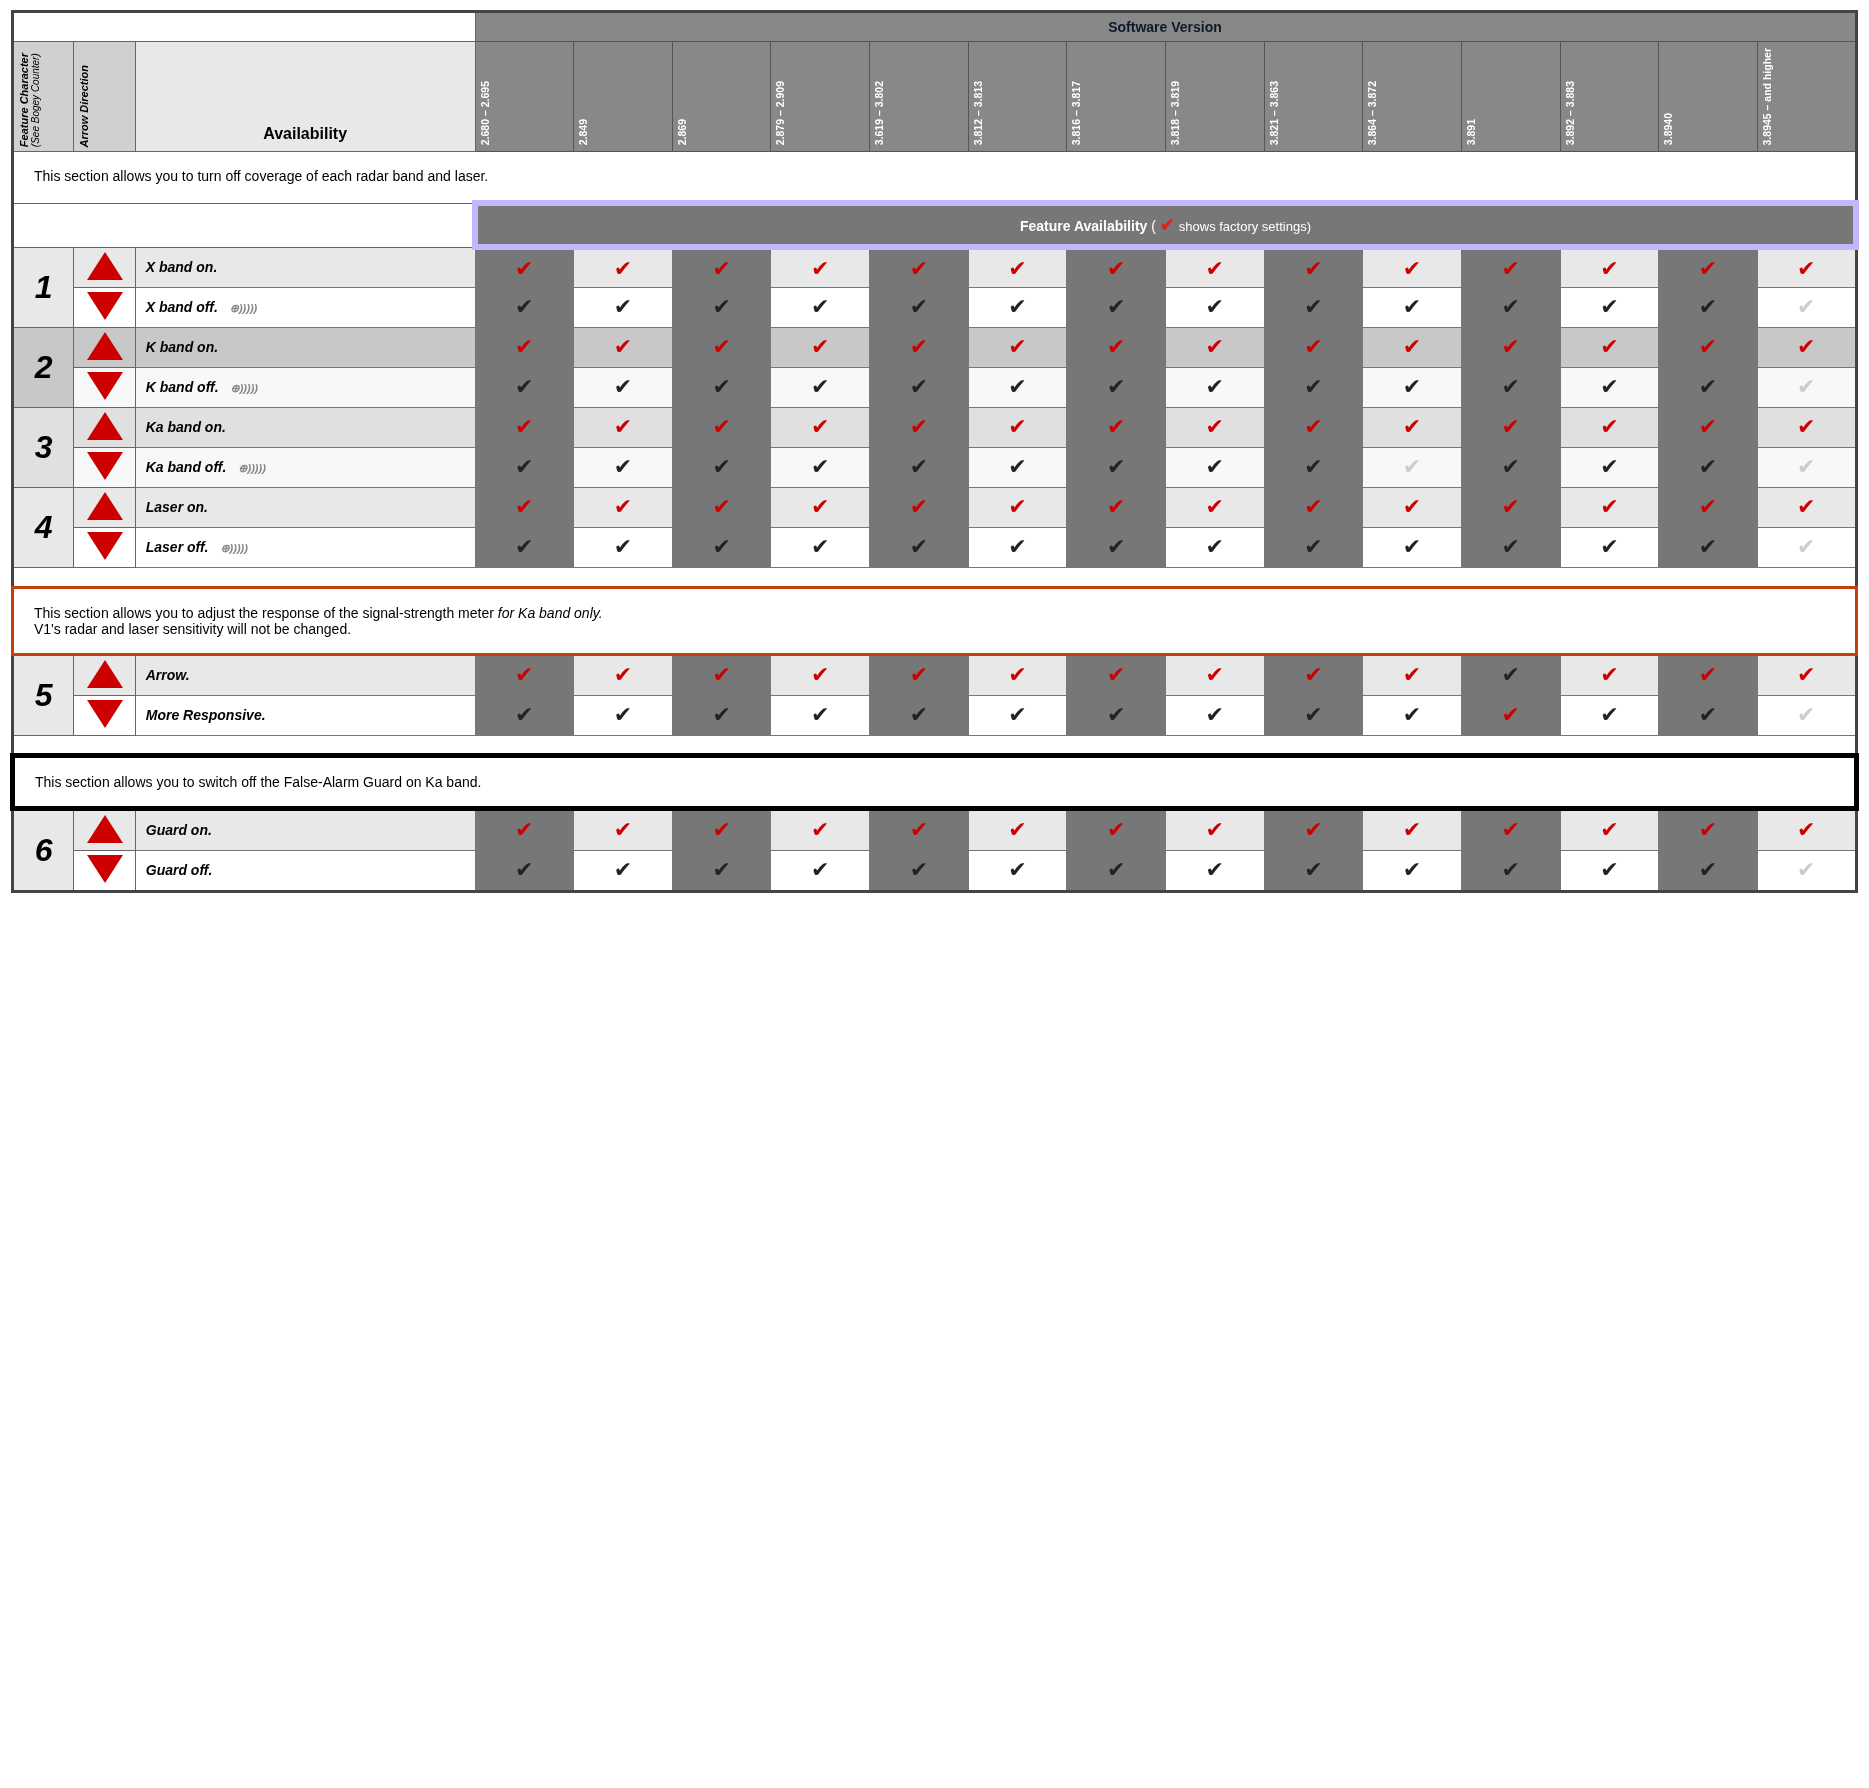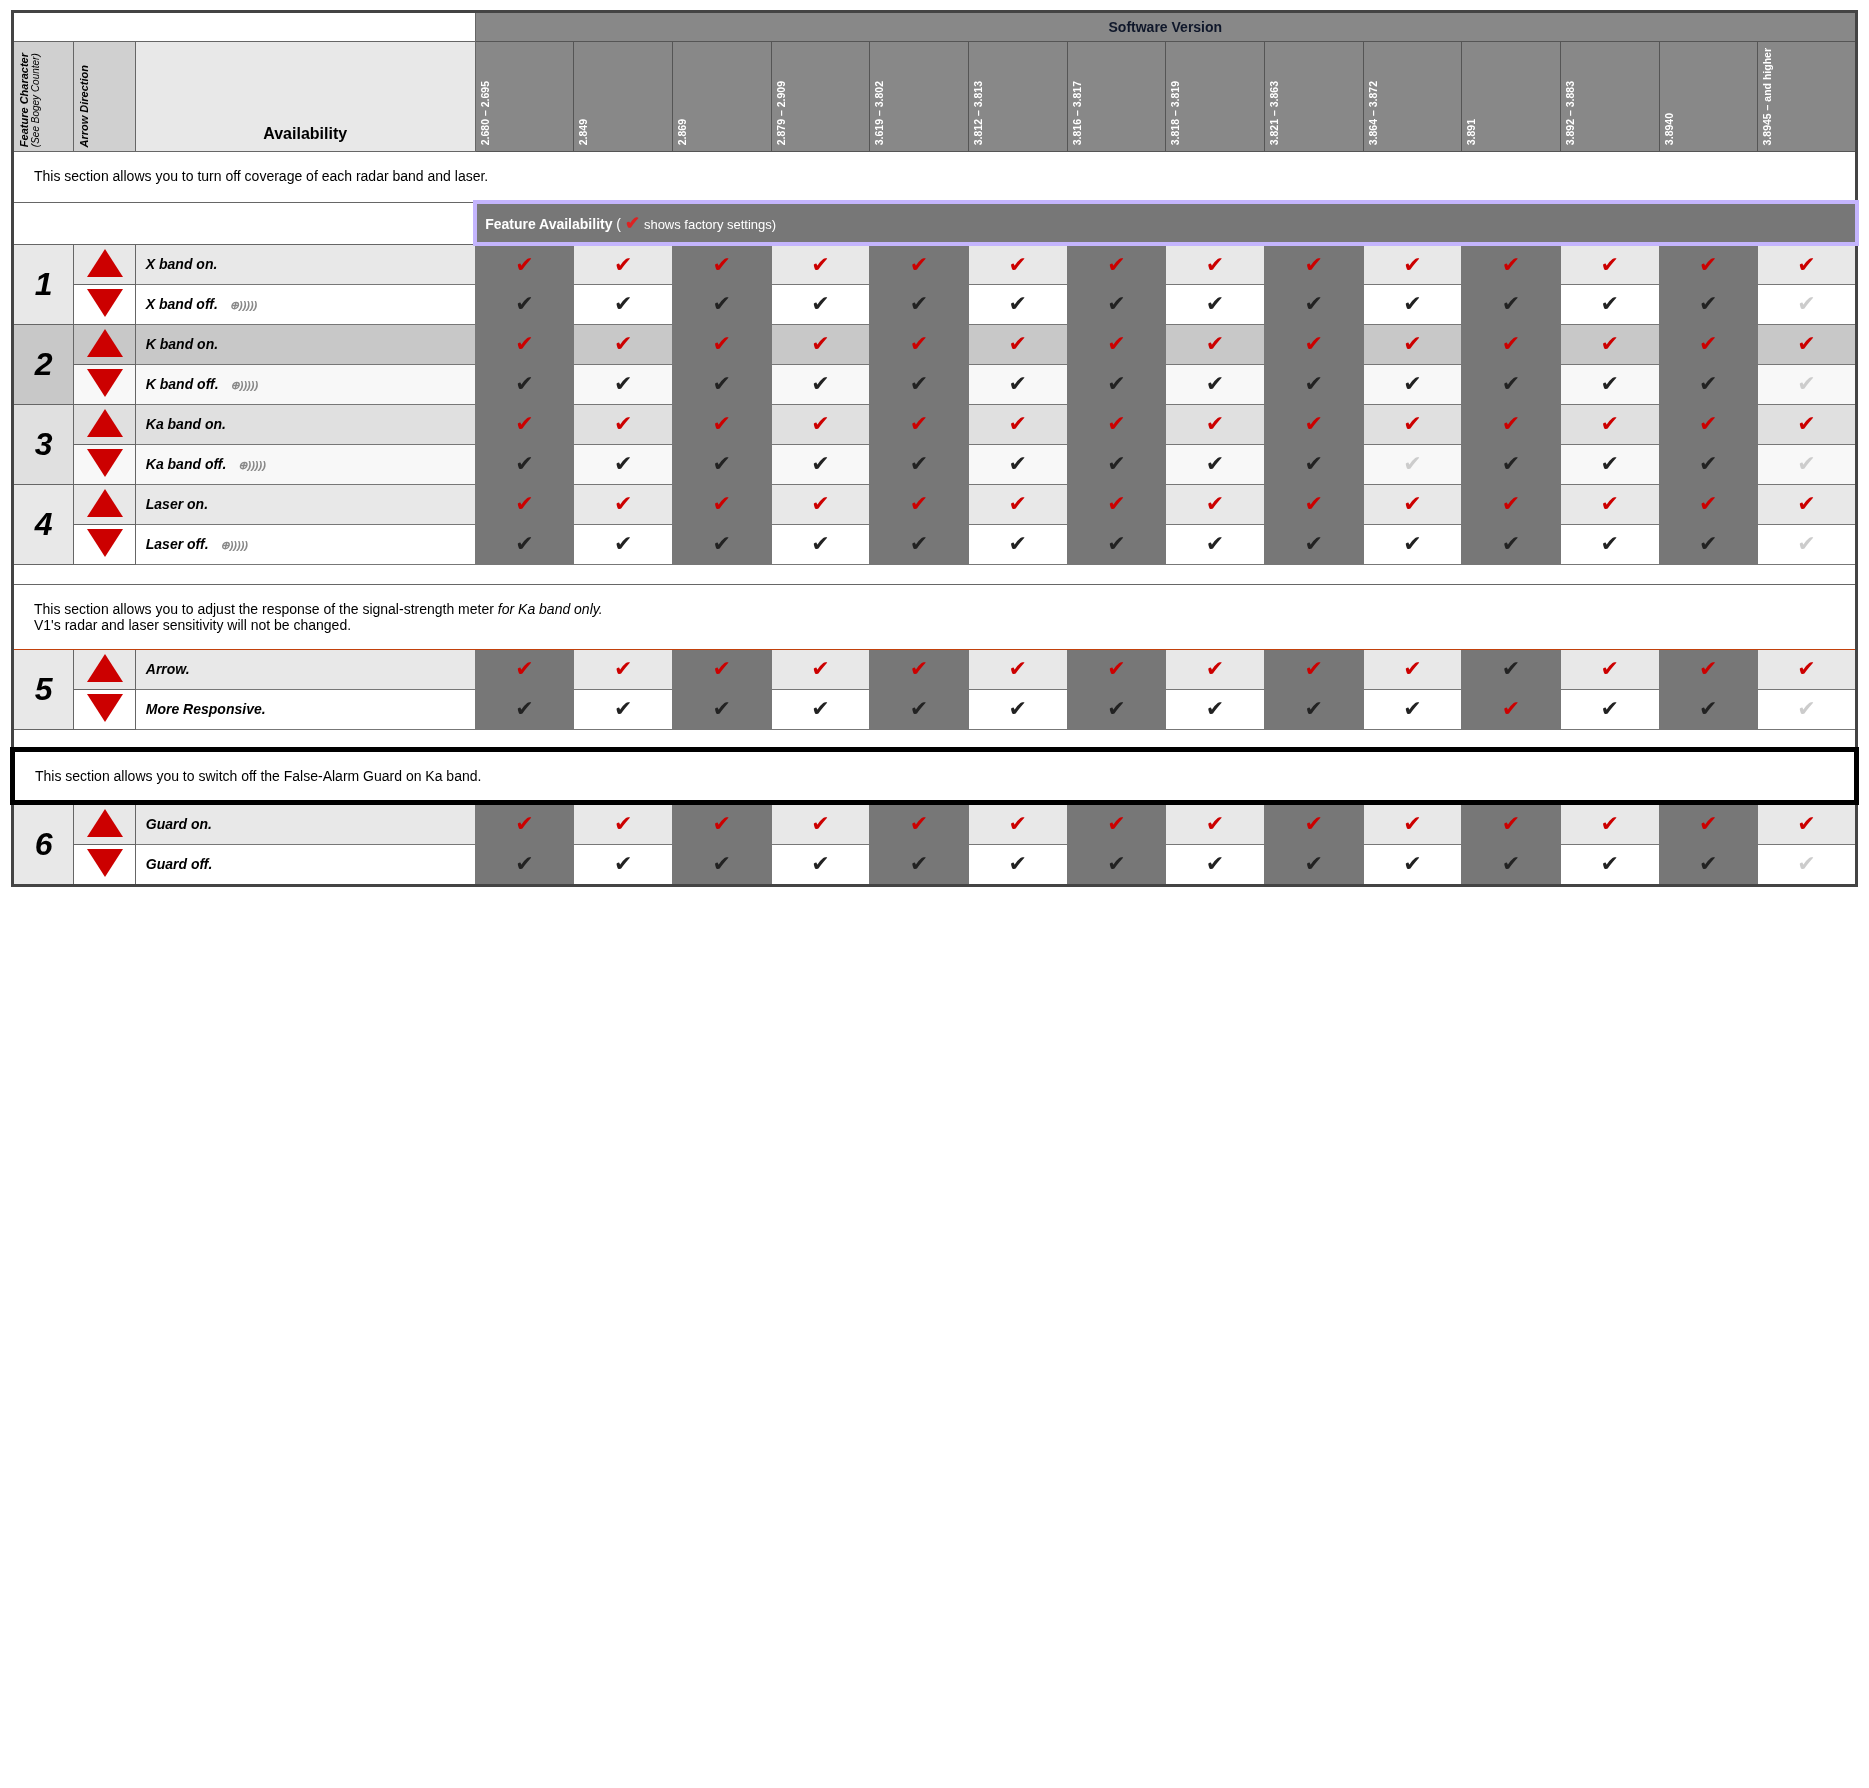--- a/index.html
+++ b/index.html
@@ -186,21 +186,21 @@
     <tbody>
 
       <tr>
         <td colspan="17" style="padding:16px 20px; background:#fff; font-size:14px; border:1px solid #666;">
           <span>This section allows you to turn off coverage of each radar band and laser.</span>
         </td>
       </tr>
 
       <tr>
         <td colspan="3" style="background:#fff; border:1px solid #666;"></td>
-        <td colspan="14" style="background:#777; color:#fff; font-weight:bold; font-size:14px; padding:8px; border:4px solid #c4b5fd;">
+        <td colspan="14" style="background:#777; color:#fff; text-align:center; font-weight:bold; font-size:14px; padding:8px; border:6px solid #c4b5fd;">
           <span>Feature Availability</span>
           <span style="font-weight:normal;"> (</span>
           <span style="color:#dd2222; font-size:18px;">✔</span>
           <span style="font-weight:normal; font-size:13px;"> shows factory settings)</span>
         </td>
       </tr>
 
       <tr style="background:#e8e8e8;">
         <td rowspan="2" class="num-rowspan" style="font-size:32px; font-style:italic; text-align:center; background:#e8e8e8; border:1px solid #666;">1</td>
         <td style="text-align:center; vertical-align:middle; padding:4px; border:1px solid #666; background:#e8e8e8;">
@@ -391,21 +391,21 @@
         <td class="check-cell" style="background:#fff;"><span class="check-mark-black"></span></td>
         <td class="check-cell" style="background:#777;"><span class="check-mark-black"></span></td>
         <td class="check-cell" style="background:#fff;"><span class="check-mark-white"></span></td>
       </tr>
 
       <tr>
         <td colspan="17" style="height:20px; background:#fff; border:1px solid #666;"></td>
       </tr>
 
       <tr>
-        <td colspan="17" style="padding:16px 20px; background:#fff; font-size:14px; border:1px solid #c2410c;">
+        <td colspan="17" style="padding:16px 20px; background:#fff; font-size:14px; border:3px solid #c2410c;">
           <span>This section allows you to adjust the response of the signal-strength meter</span>
           <em><span>for Ka band only.</span></em>
           <br>
           <span>V1's radar and laser sensitivity will not be changed.</span>
         </td>
       </tr>
 
       <tr style="background:#e8e8e8;">
         <td rowspan="2" class="num-rowspan" style="font-size:32px; font-style:italic; text-align:center; background:#e8e8e8; border:1px solid #666;">5</td>
         <td style="text-align:center; vertical-align:middle; padding:4px; border:1px solid #666; background:#e8e8e8;">

